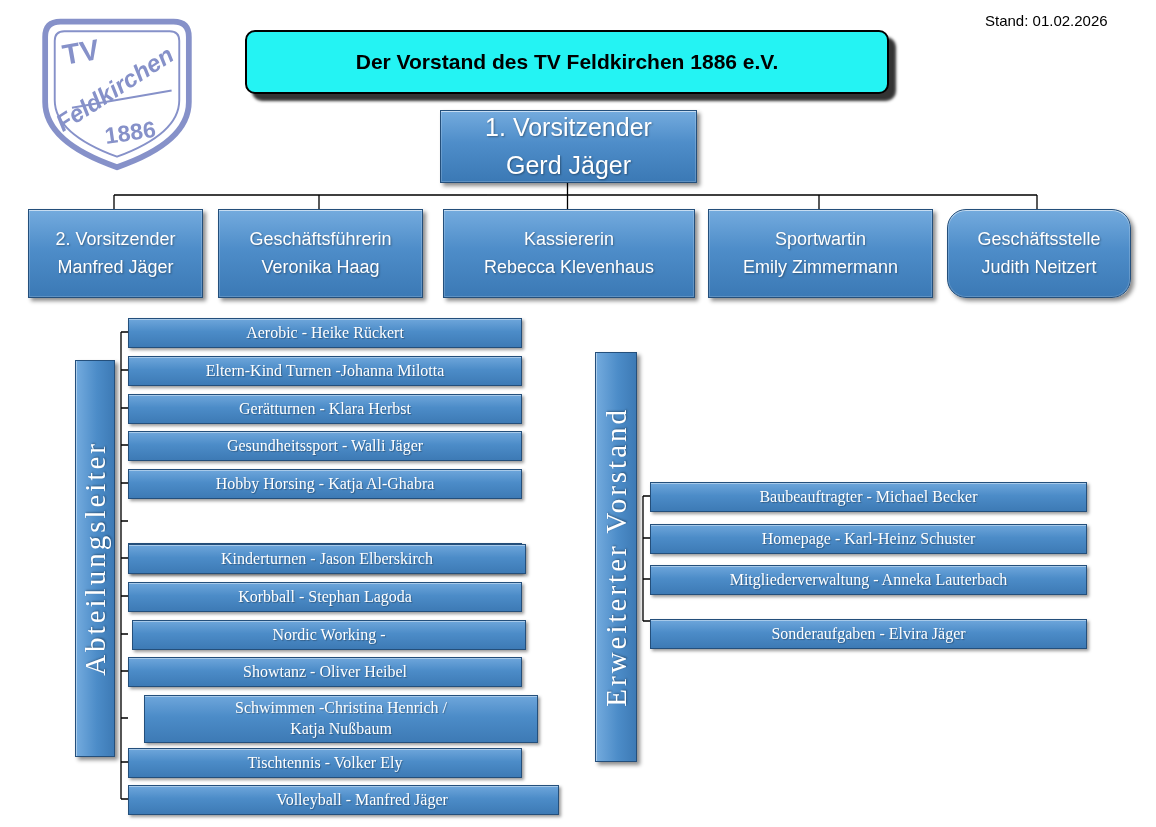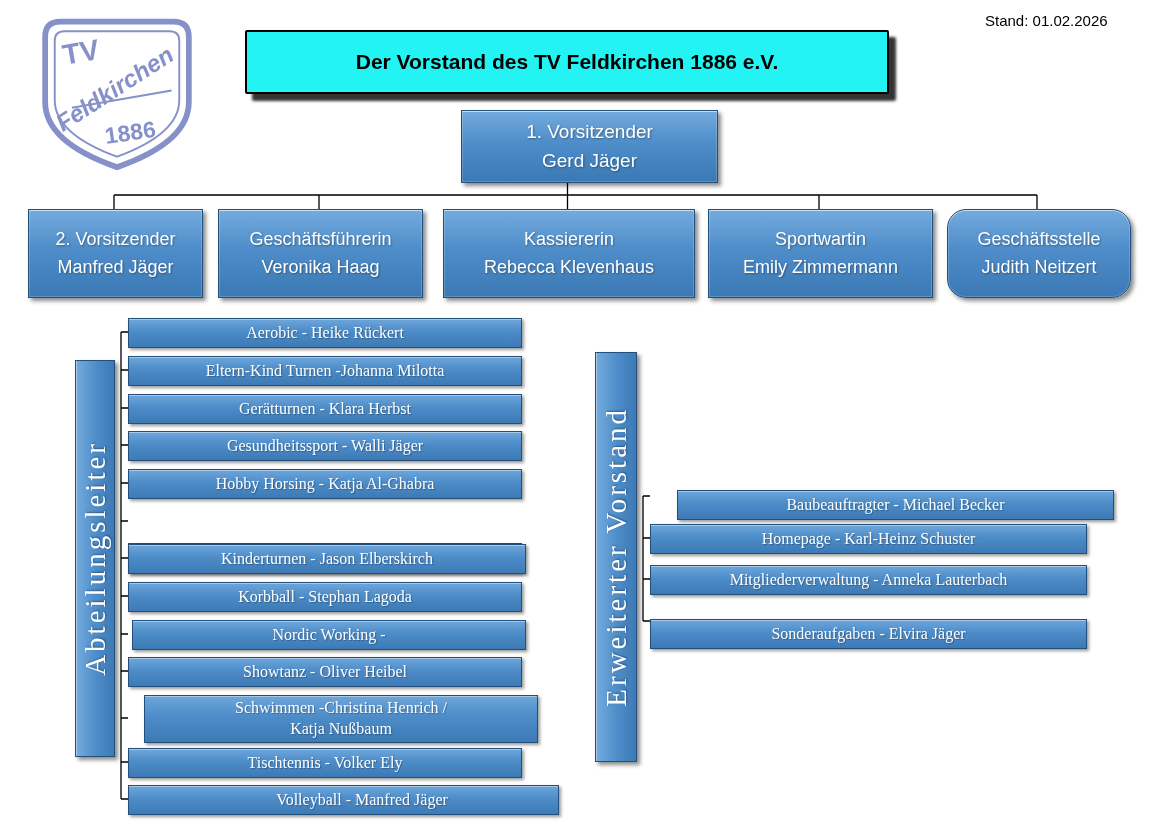--- a/index.html
+++ b/index.html
@@ -7,35 +7,35 @@
     position:relative;width:1156px;height:827px;background:#ffffff;overflow:hidden;
     font-family:"Liberation Sans",sans-serif;
   }
   .stand{
     position:absolute;left:985px;top:12px;font-size:15px;color:#000;
     font-family:"Liberation Sans",sans-serif;
   }
   .logo{position:absolute;left:26px;top:6px;}
   .title-box{
     position:absolute;left:245px;top:30px;width:640px;height:60px;
-    background:#24f3f3;border:2px solid #000;border-radius:2px;
+    background:#24f3f3;border:2px solid #000;border-radius:10px;
     box-shadow:7px 7px 3px rgba(0,0,0,0.8);
     display:flex;align-items:center;justify-content:center;
     font-size:21px;font-weight:bold;color:#000;
   }
   .connectors{position:absolute;left:0;top:0;pointer-events:none;}
   .node{
     position:absolute;
     background:linear-gradient(180deg,#74abde 0%,#4e8dc9 45%,#3b79b5 100%);
     border:1px solid #244f7b;
     box-shadow:inset 0 1px 0 rgba(255,255,255,.5),inset 0 0 0 1px rgba(255,255,255,.18),3px 3px 4px rgba(0,0,0,.45);
     color:#fff;display:flex;flex-direction:column;align-items:center;justify-content:center;
     text-align:center;text-shadow:1px 1px 2px rgba(0,0,0,.35);
   }
-  .node.main{font-size:19px;line-height:1.5;margin-left:21px;}
+  .node.main{font-size:25px;line-height:1.5;}
   .node.board{font-size:18px;line-height:1.55;}
   .bar{
     position:absolute;
     background:linear-gradient(180deg,#6ea6db 0%,#4c8cc8 45%,#3d7ab5 100%);
     border:1px solid #244f7b;
     box-shadow:inset 0 1px 0 rgba(255,255,255,.4),2px 2px 3px rgba(0,0,0,.4);
     color:#fff;display:flex;align-items:center;justify-content:center;text-align:center;
     font-family:"Liberation Serif",serif;font-size:16px;line-height:1.3;
     white-space:pre-line;text-shadow:1px 1px 1px rgba(0,0,0,.3);
   }
@@ -116,18 +116,18 @@
   <div class="bar" style="left:132px;top:620px;width:392px;height:28px;">Nordic Working -</div>
   <div class="bar" style="left:128px;top:657px;width:392px;height:28px;">Showtanz - Oliver Heibel</div>
   <div class="bar" style="left:128px;top:695px;width:392px;height:46px;margin-left:16px;">Schwimmen -Christina Henrich /
 Katja Nußbaum</div>
   <div class="bar" style="left:128px;top:748px;width:392px;height:28px;">Tischtennis - Volker Ely</div>
   <div class="bar" style="left:128px;top:785px;width:392px;height:28px;padding-left:37px;">Volleyball - Manfred Jäger</div>
 
   <div class="vlabel" style="left:595px;top:352px;width:40px;height:408px;">
     <span>Erweiterter Vorstand</span>
   </div>
-  <div class="bar" style="left:677px;top:482px;width:435px;height:28px;margin-top:8px;">Baubeauftragter - Michael Becker</div>
+  <div class="bar" style="left:650px;top:482px;width:435px;height:28px;">Baubeauftragter - Michael Becker</div>
   <div class="bar" style="left:650px;top:524px;width:435px;height:28px;">Homepage - Karl-Heinz Schuster</div>
   <div class="bar" style="left:650px;top:565px;width:435px;height:28px;">Mitgliederverwaltung - Anneka Lauterbach</div>
   <div class="bar" style="left:650px;top:607px;width:435px;height:28px;margin-top:12px;">Sonderaufgaben - Elvira Jäger</div>
 
 </div>
 
 </body></html>

